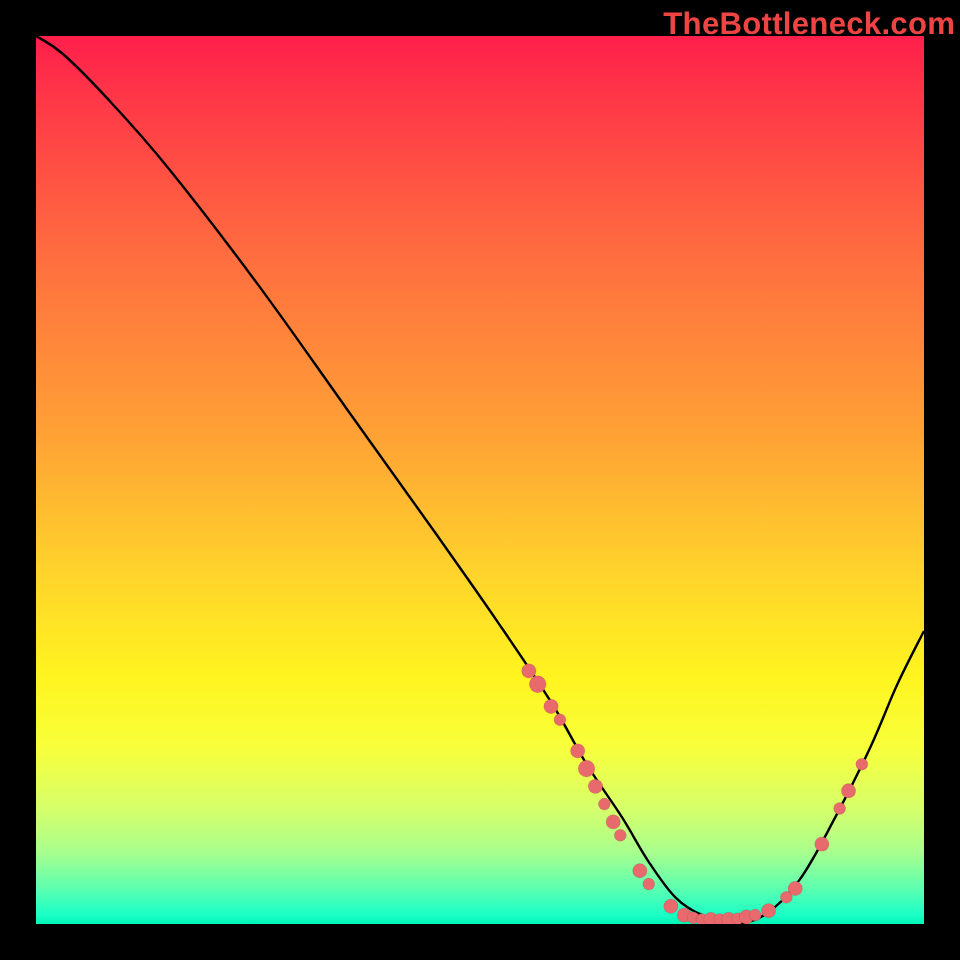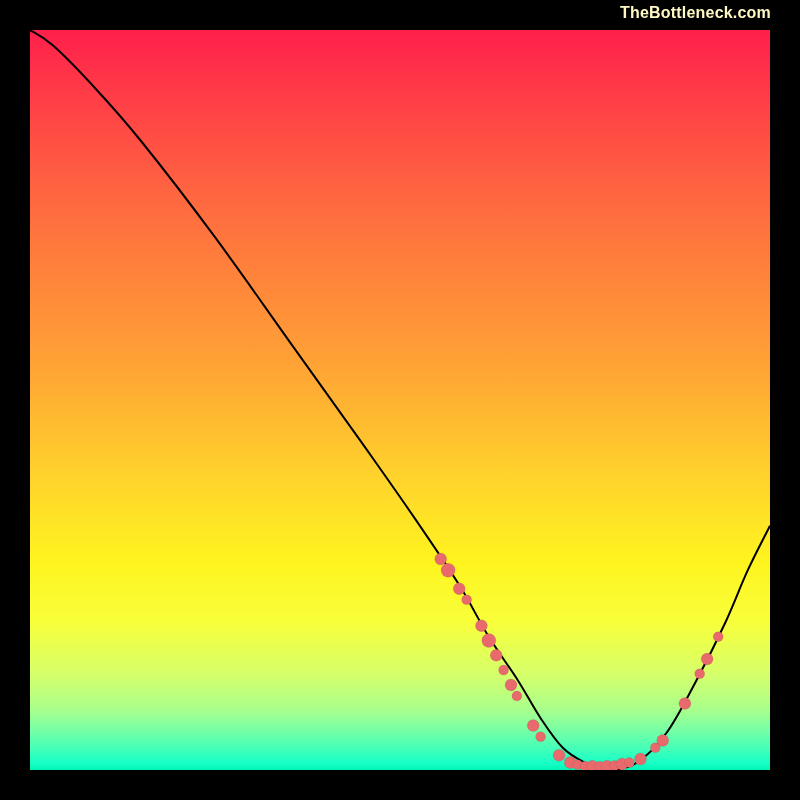--- a/index.html
+++ b/index.html
@@ -7,23 +7,23 @@
     width: 800px;
     height: 800px;
     background: #000;
     position: relative;
     font-family: Arial, Helvetica, sans-serif;
     overflow: hidden;
   }
   .watermark {
     position: absolute;
     top: 4px;
-    right: 29px;
-    color: #fef9c3;
-    font-size: 16px;
+    right: 4px;
+    color: #ef4444;
+    font-size: 26px;
     font-weight: 600;
     letter-spacing: 0.2px;
     z-index: 20;
   }
   .plot {
     position: absolute;
     left: 30px;
     top: 30px;
     width: 740px;
     height: 740px;

